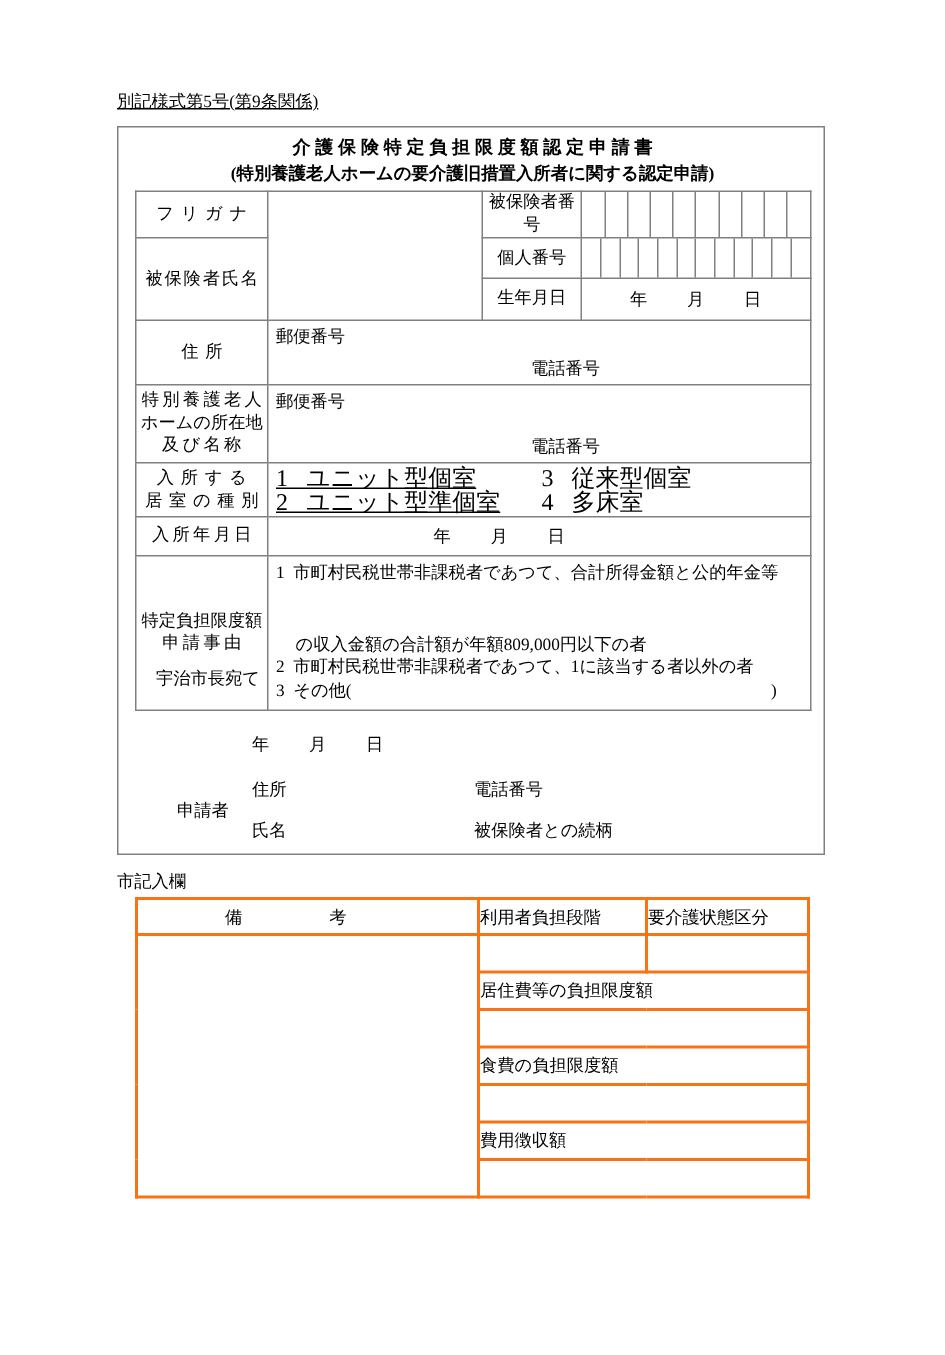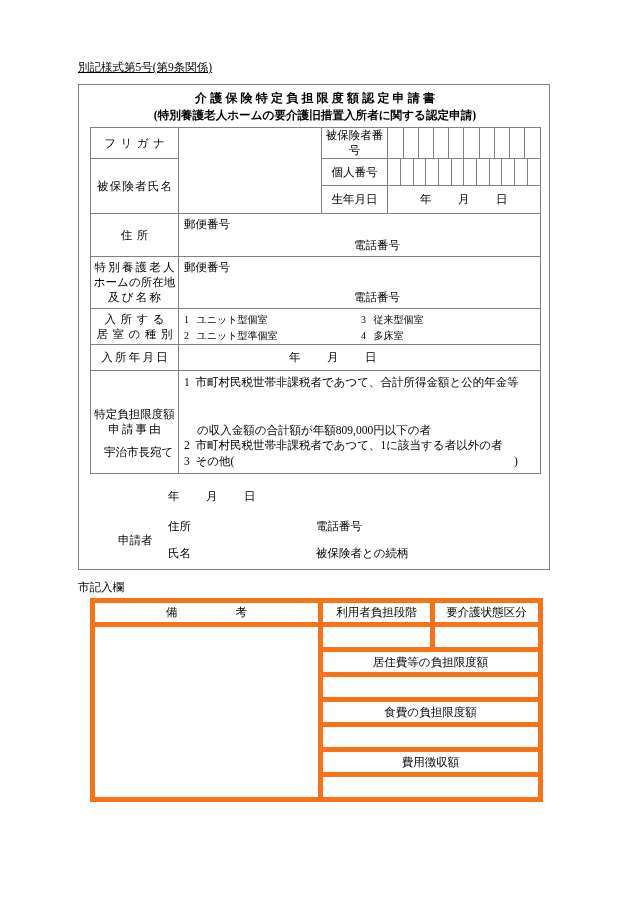--- a/index.html
+++ b/index.html
@@ -146,23 +146,24 @@
     letter-spacing: 0;
   }
   .dateline span { display: inline-block; }
   .d-y { width: 38px; }
   .d-m { width: 38px; }
 
   
   .roomopts {
     position: relative;
     height: 100%;
-    font-size: 10px;
+    font-size: 16px;
     padding: 3px 0 0 5px;
     box-sizing: border-box;
+    text-decoration: underline;
   }
   .roomopts .r {
     line-height: 16px;
     white-space: nowrap;
   }
   .roomopts .c2 {
     position: absolute;
     left: 182px;
   }
 
@@ -212,23 +213,22 @@
   }
   .city-tbl {
     position: absolute;
     left: 90px;
     top: 598px;
     width: 448px;
     border-collapse: collapse;
     table-layout: fixed;
   }
   .city-tbl td {
-    border: 5px solid #f97316;
-    font-size: 11.5px;
-    text-align: center;
+    border: 2px solid #f97316;
+    font-size: 11.5px;
     padding: 0;
     box-sizing: border-box;
   }
   .bikou-inner {
     display: inline-block;
     letter-spacing: 58px;
     text-indent: 58px;
   }
 </style>
 </head>

